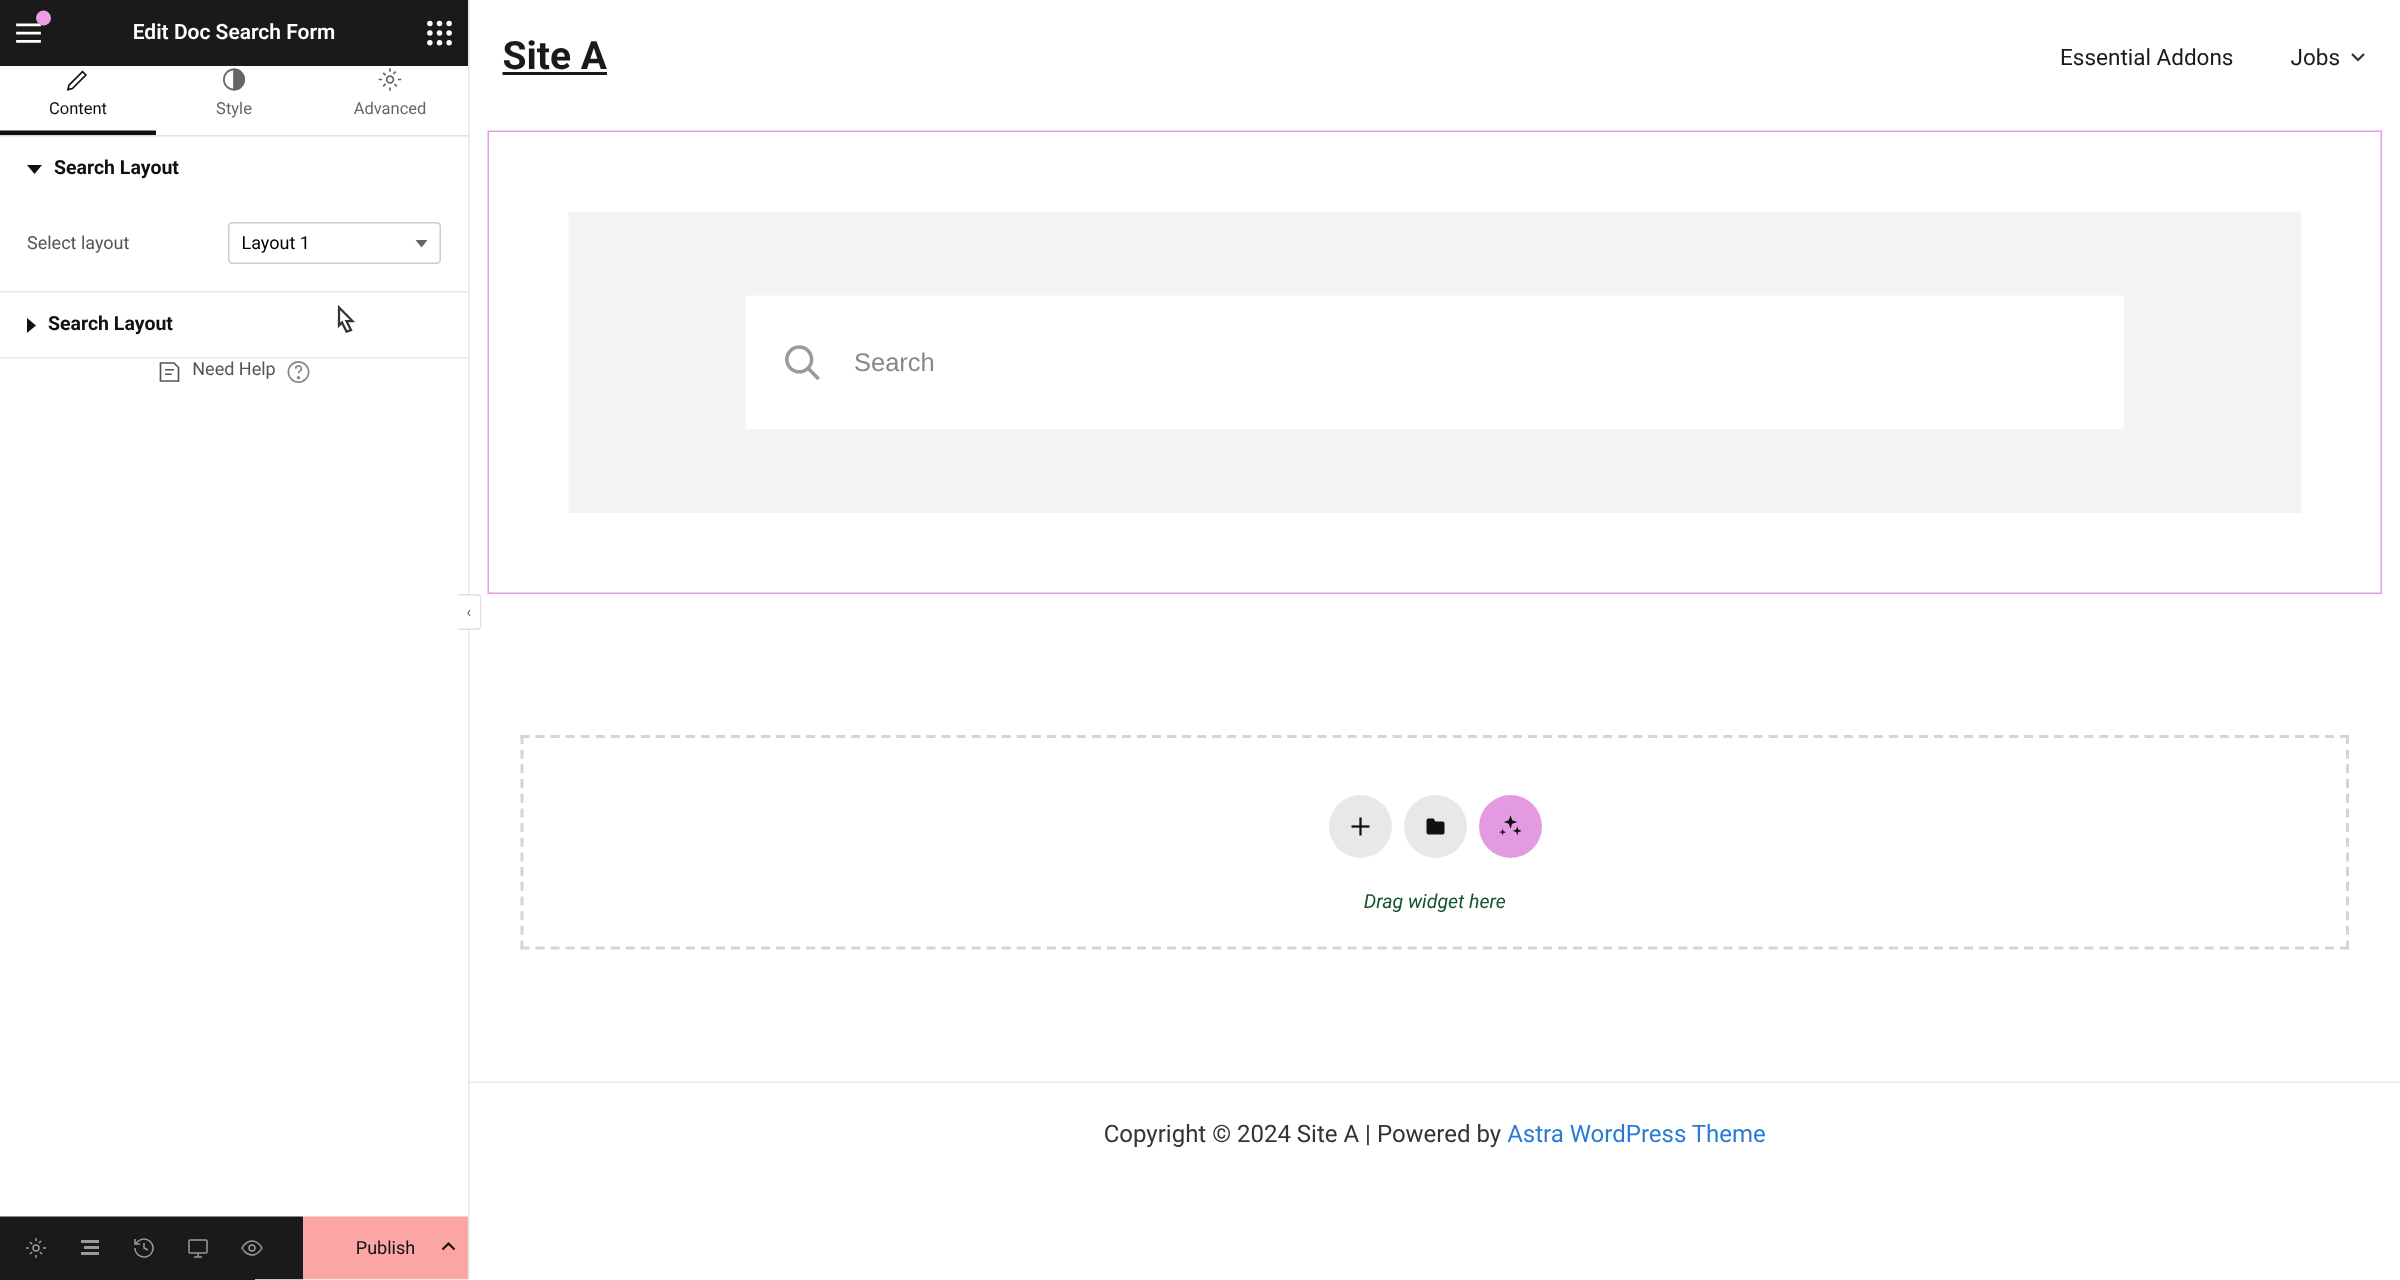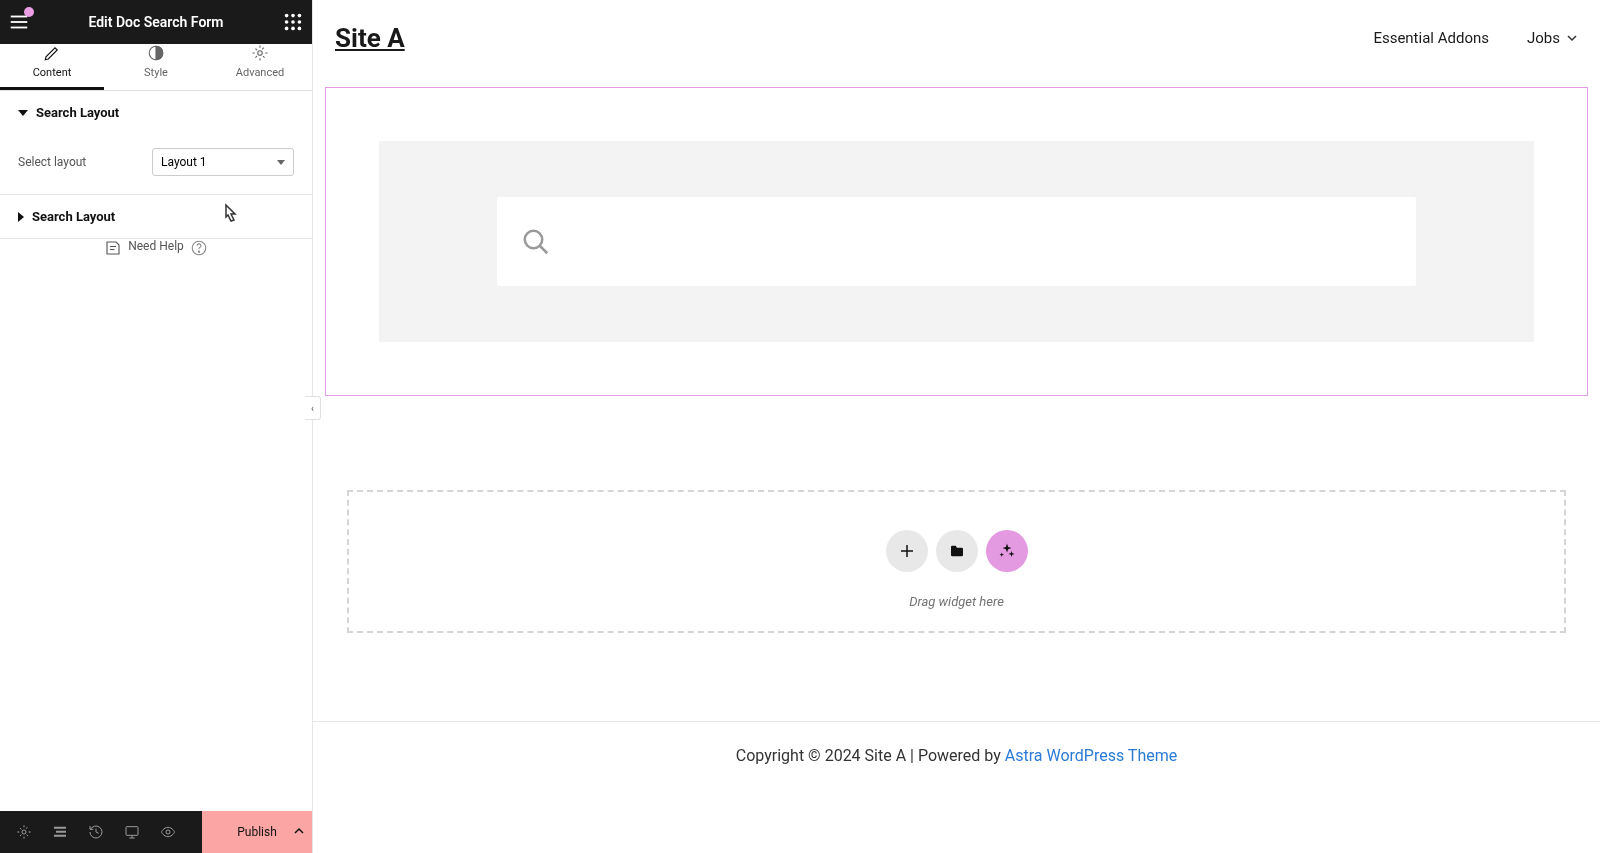--- a/index.html
+++ b/index.html
@@ -61,21 +61,21 @@
     .search-box { background:#fff; border-radius:2px; height:89px; display:flex; align-items:center; padding:0 24px; gap:20px;}
     .search-box svg { width:30px; height:30px; color:#9a9a9a;}
     .search-box input { border:none; outline:none; font-size:17px; color:#333; width:100%; }
     .search-box input::placeholder { color:#888; font-size:17px;}
 
     .dropzone { margin:94px 22px 0 22px; border:2px dashed #d5d5d5; padding:38px 0 22px 0; display:flex; flex-direction:column; align-items:center; gap:22px;}
     .dz-btns { display:flex; gap:8px;}
     .dz-btn { width:42px; height:42px; border-radius:50%; display:flex; align-items:center; justify-content:center; cursor:pointer;}
     .dz-btn.gray { background:#e8e8e8; color:#111;}
     .dz-btn.pink { background:#e39ae0; color:#111;}
-    .dz-text { font-style:italic; font-size:13px; color:#737373;}
+    .dz-text { font-style:italic; font-size:13px; color:#14532d;}
 
     .site-footer { border-top:1px solid #e8e8e8; margin-top:88px; padding:24px 0; text-align:center; font-size:16px; color:#333;}
     .site-footer a { color:#2a7bd6; text-decoration:none;}
   </style>
 </head>
 <body>
 
 <div class="app">
 
   <div class="left-panel">
@@ -229,20 +229,21 @@
     </div>
 
     <div class="canvas">
       <div class="widget-outline">
         <div class="search-widget">
           <div class="search-box">
             <svg viewBox="0 0 24 24" fill="none" stroke="currentColor" stroke-width="2">
                 <circle cx="10" cy="10" r="7"></circle>
                 <line x1="21" y1="21" x2="15" y2="15"></line>
               </svg>
+            <input type="text" placeholder="Search" style="">
           </div>
         </div>
       </div>
 
       <div class="dropzone">
         <div class="dz-btns">
           <div class="dz-btn gray">
             <svg width="18" height="18" viewBox="0 0 24 24" fill="none" stroke="#111" stroke-width="2">
                 <line x1="12" y1="4" x2="12" y2="20"></line>
                 <line x1="4" y1="12" x2="20" y2="12"></line>

